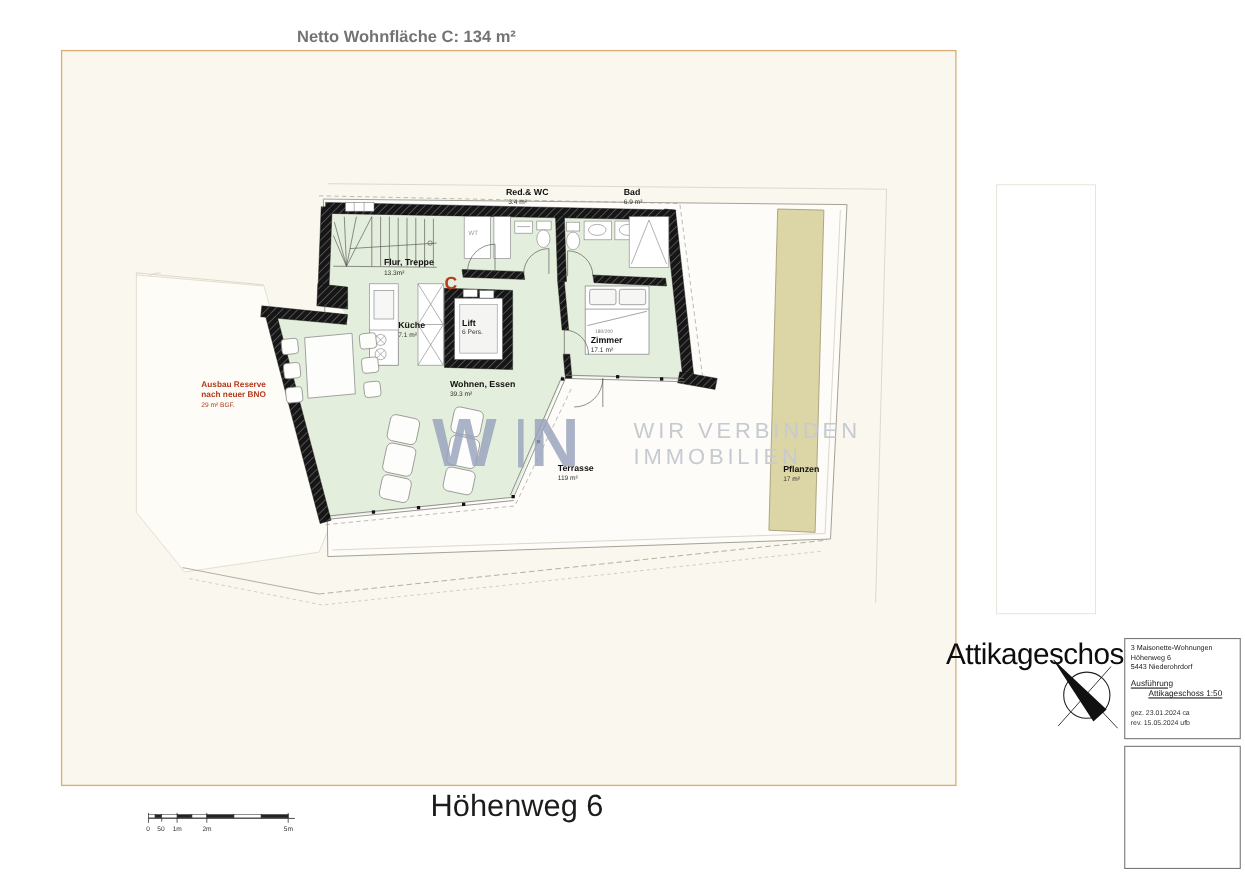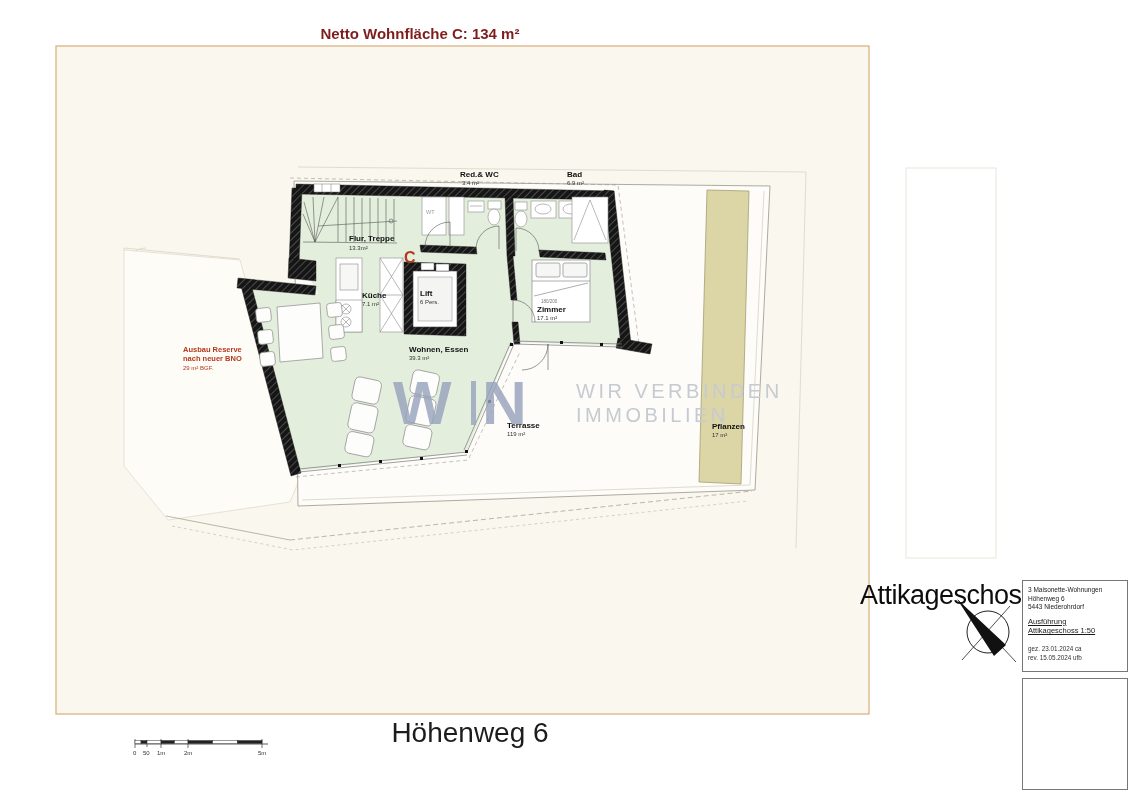--- a/index.html
+++ b/index.html
@@ -1,21 +1,21 @@
 <!DOCTYPE html>
 <html><head>
 <meta charset="utf-8">
 <style>
   html,body{margin:0;padding:0;background:#ffffff;}
   #stage{position:relative;width:1132px;height:800px;background:#ffffff;overflow:hidden;
          font-family:"Liberation Sans","DejaVu Sans",sans-serif;}
   svg{position:absolute;left:0;top:0;}
   .overlay{position:absolute;}
-  #net-area{left:270px;top:25px;width:300px;text-align:center;
-            font-size:15px;font-weight:bold;color:#7f1d1d;}
+  #net-area{left:270px;top:25px;width:300px;text-align:left;
+            font-size:15px;font-weight:bold;color:#737373;}
   #floor-title{left:860px;top:580px;font-size:27px;color:#0d0d0d;letter-spacing:-0.5px;}
   #street-title{left:330px;top:717px;width:280px;text-align:center;font-size:28px;color:#1c1c1c;}
   .tb{left:1022px;top:580px;width:106px;}
   .tb-box{border:1px solid #777;background:#fff;box-sizing:border-box;}
   .tb-box1{height:92px;padding:5px 5px;}
   .tb-box2{height:112px;margin-top:6px;}
   .tb-line{font-size:6.5px;line-height:1.32;color:#1a1a1a;}
   .tb-phase{font-size:7.5px;line-height:1.3;color:#1a1a1a;margin-top:5px;text-decoration:underline;}
   .tb-date{font-size:6.3px;line-height:1.35;color:#333;margin-top:0;}
   .tb-gap{height:9px;}
@@ -287,21 +287,21 @@
 <div class="overlay" id="net-area">Netto Wohnfläche C: 134 m²</div>
 <div class="overlay" id="floor-title">Attikageschoss</div>
 <div class="overlay" id="street-title">Höhenweg 6</div>
 
 <div class="overlay tb">
   <div class="tb-box tb-box1">
     <div class="tb-line">3 Maisonette-Wohnungen</div>
     <div class="tb-line">Höhenweg 6</div>
     <div class="tb-line">5443 Niederohrdorf</div>
     <div class="tb-phase">Ausführung</div>
-    <div class="tb-phase" style="margin-top:0;">Attikageschoss 1:50</div>
+    <div class="tb-phase" style="margin-top:0;margin-left:16px;">Attikageschoss 1:50</div>
     <div class="tb-gap"></div>
     <div class="tb-date">gez.  23.01.2024 ca</div>
     <div class="tb-date">rev.   15.05.2024 ufb</div>
   </div>
   <div class="tb-box tb-box2"></div>
 </div>
 
 </div>
 
 </body></html>

